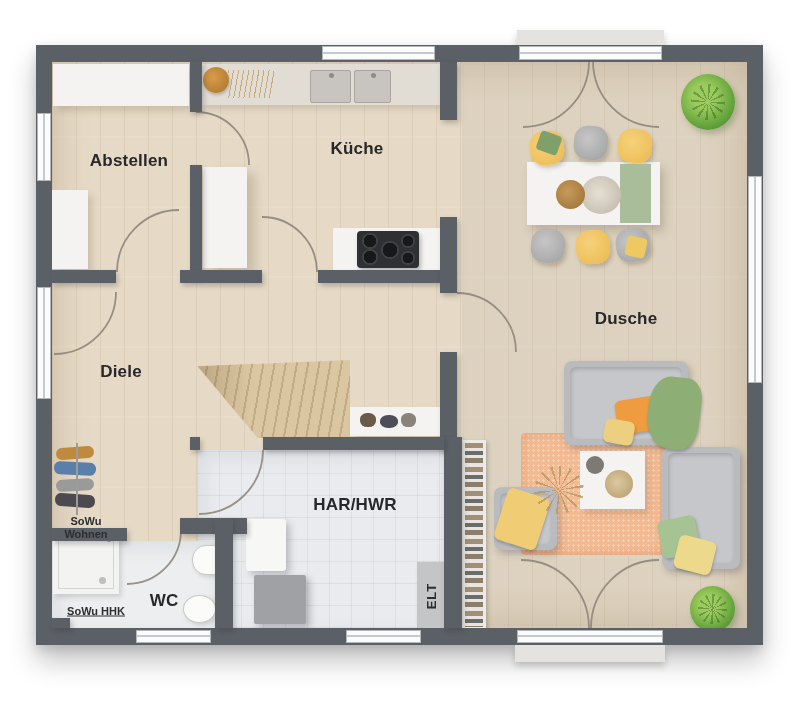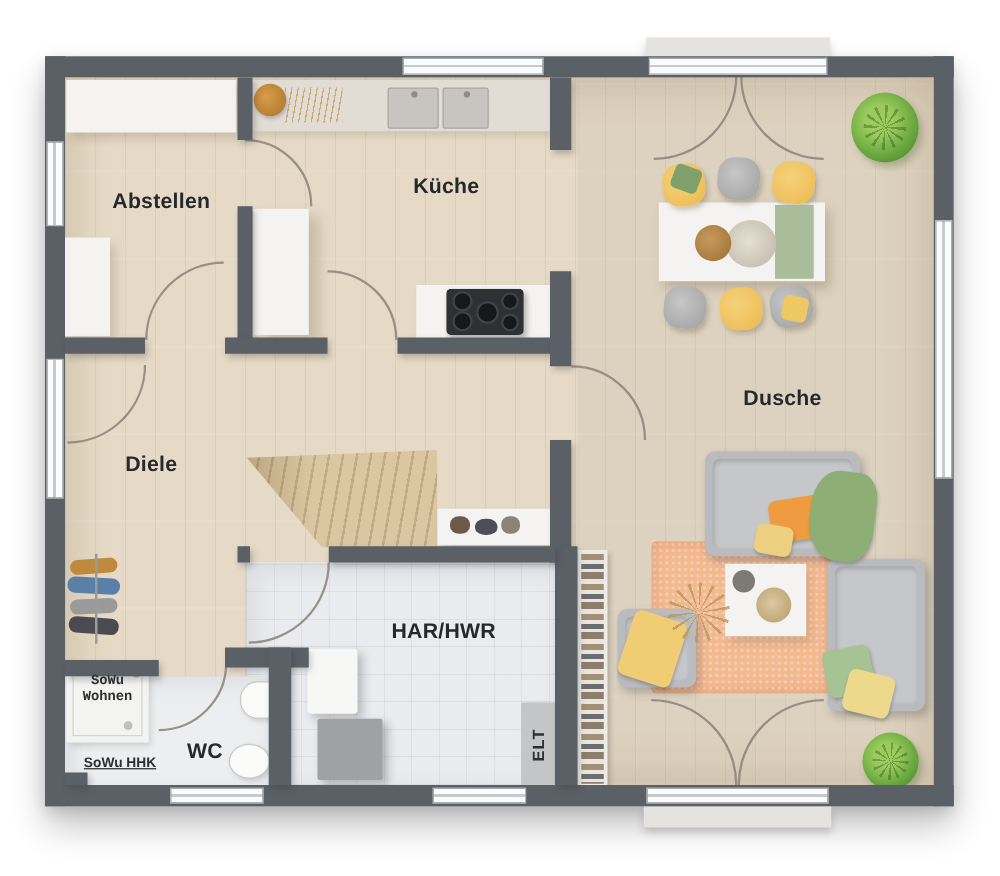--- a/index.html
+++ b/index.html
@@ -194,18 +194,18 @@
 <div class="f" style="left:192px;top:545px;width:25px;height:30px;background:#fbfbfa;border:1px solid #c9c9c6;border-radius:14px 3px 3px 14px;box-shadow:2px 2px 4px rgba(80,80,80,.2);z-index:10;"></div>
 <div class="f" style="left:183px;top:595px;width:33px;height:28px;background:#fbfbfa;border:1px solid #c9c9c6;border-radius:50%;box-shadow:2px 2px 4px rgba(80,80,80,.2);z-index:10;"></div>
 
 <div class="rlabel" style="left:129px;top:161px;">Abstellen</div>
 <div class="rlabel" style="left:357px;top:149px;">Küche</div>
 <div class="rlabel" style="left:626px;top:319px;">Dusche</div>
 <div class="rlabel" style="left:121px;top:372px;">Diele</div>
 <div class="rlabel" style="left:355px;top:505px;">HAR/HWR</div>
 <div class="rlabel" style="left:164px;top:601px;">WC</div>
 
-<div class="slabel" style="left:86px;top:552px;font-family:Liberation Mono, monospace;">
+<div class="slabel" style="left:86px;top:528px;">
   <span>SoWu</span><br>
   <span>Wohnen</span>
 </div>
 <div class="slabel" style="left:96px;top:611px;text-decoration:underline;">SoWu HHK</div>
 <div class="slabel" style="left:431px;top:596px;transform:translate(-50%,-50%) rotate(-90deg);font-size:13px;letter-spacing:1px;">ELT</div>
 
 </body></html>

